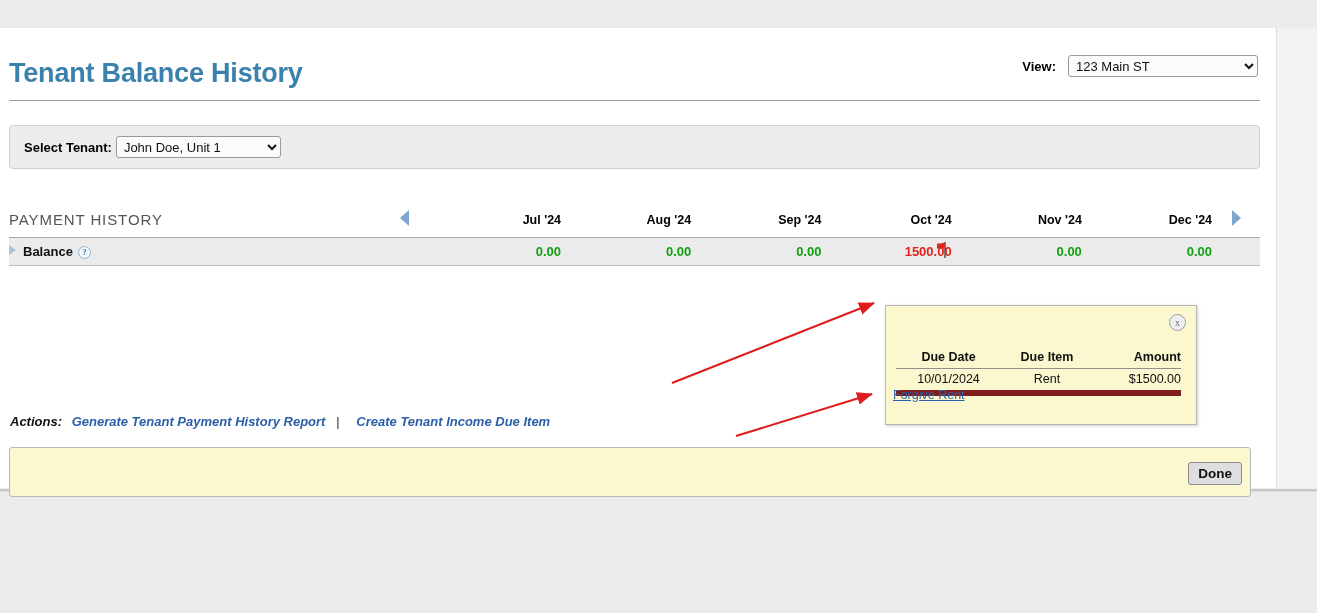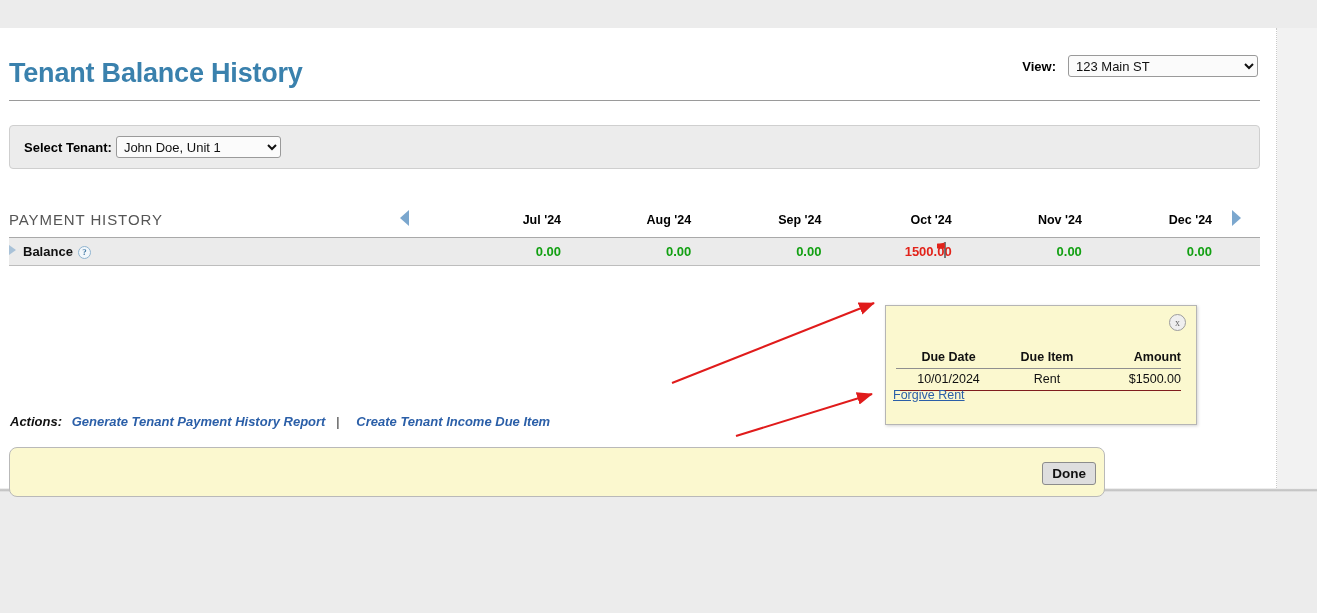--- a/index.html
+++ b/index.html
@@ -157,24 +157,24 @@
   }
   .actions-label { font-weight: bold; font-style: italic; color: #111; }
   .action-link {
     color: #2b5fa8; font-weight: bold; font-style: italic;
     text-decoration: none; margin-left: 6px; cursor: pointer;
   }
   .action-sep { color: #777; margin: 0 7px; font-weight: bold; }
 
   
   .footer-box {
-    position: absolute; left: 9px; top: 419px; width: 1096px; height: 50px;
+    position: absolute; left: 9px; top: 419px; width: 1242px; height: 50px;
     background: #fbf8cf;
     border: 1px solid #b9b9b9;
-    border-radius: 8px;
+    border-radius: 3px;
   }
   .done-btn {
     position: absolute; right: 8px; top: 14px;
     font-family: "Liberation Sans", sans-serif;
     font-size: 13.5px; font-weight: bold; color: #111;
     background: #dedede;
     border: 1px solid #8c8c8c;
     border-radius: 3px;
     padding: 3px 9px;
     cursor: pointer;
@@ -200,21 +200,21 @@
     border-collapse: collapse; table-layout: fixed; margin-top: 20px;
   }
   table.pop-tbl th {
     font-size: 12.5px; font-weight: bold; color: #111;
     padding: 2px 0 4px 0;
     border-bottom: 1px solid #8f8f8f;
   }
   table.pop-tbl td {
     font-size: 12.5px; color: #111;
     padding: 3px 0 4px 0;
-    border-bottom: 1px solid #7f1d1d;
+    border-bottom: 6px solid #7f1d1d;
   }
   .pc-date { width: 105px; text-align: center; }
   .pc-item { width: 92px; text-align: center; }
   .pc-amt  { width: 88px; text-align: right; }
   th.pc-date { text-align: center; }
   th.pc-item { text-align: center; }
   th.pc-amt  { text-align: right; }
   .forgive-link {
     position: absolute; left: 7px; top: 82px;
     font-size: 12.5px; color: #2b5fa8; text-decoration: underline;

